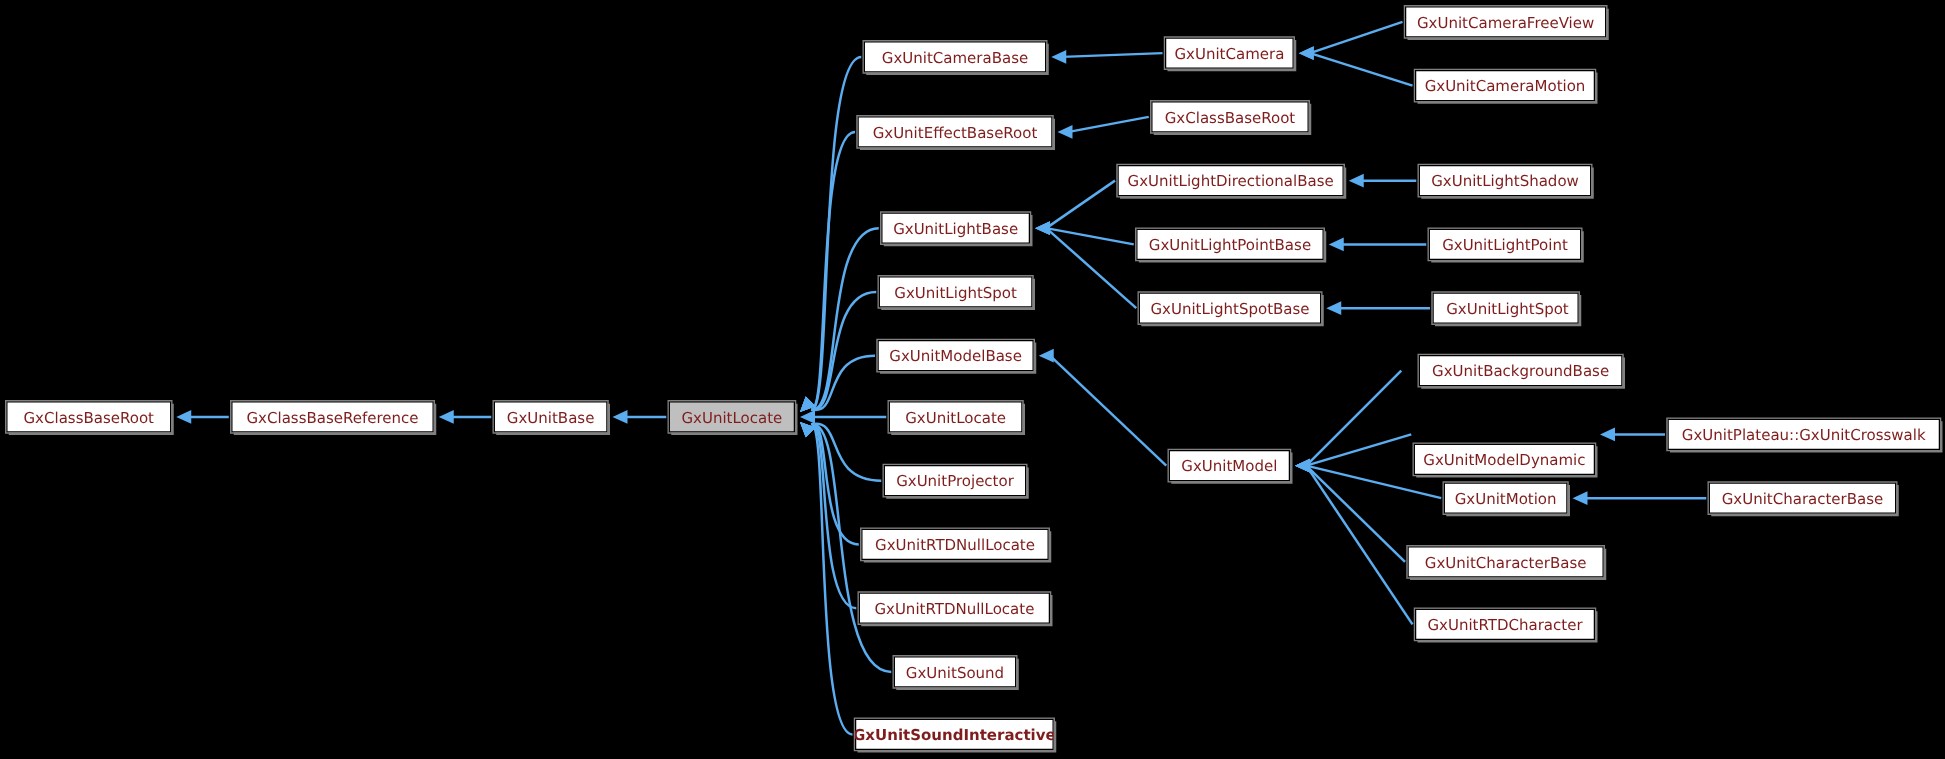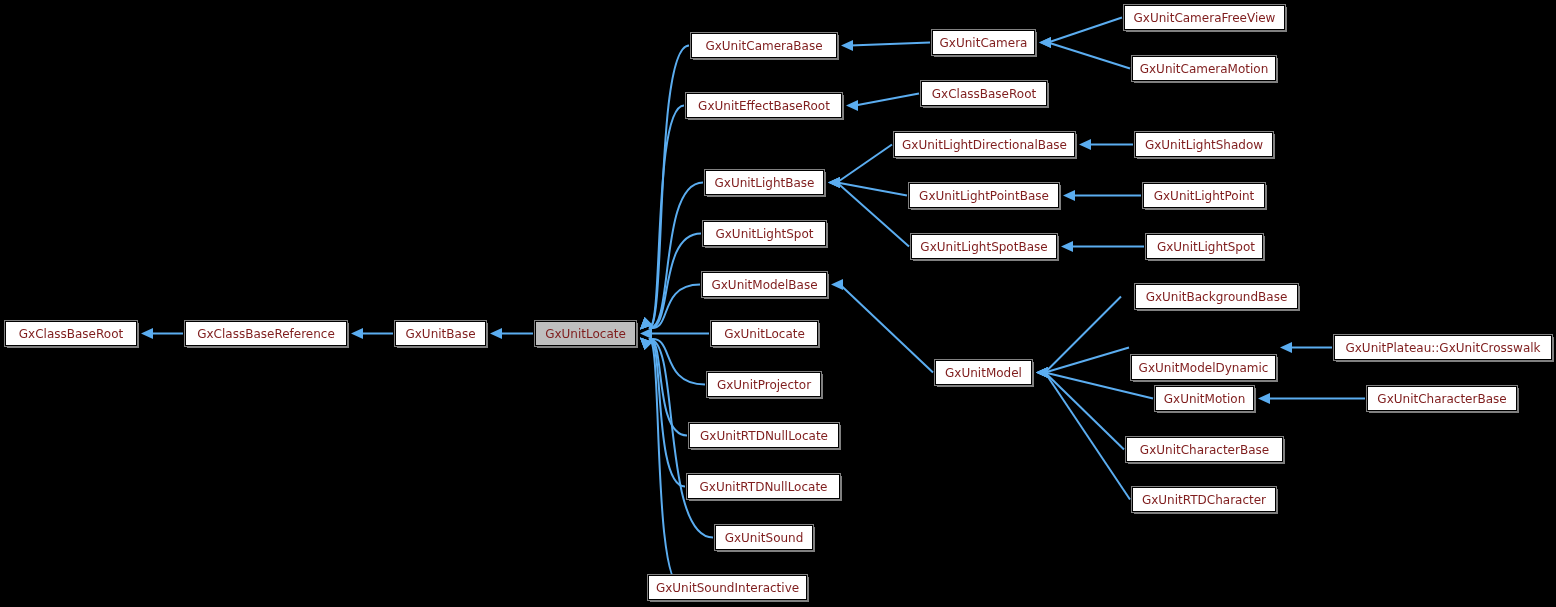--- a/index.html
+++ b/index.html
@@ -153,21 +153,21 @@
       </div>
       <div class="node" style="left: 689px; top: 423px; width: 150px;">
         <span>GxUnitRTDNullLocate</span>
       </div>
       <div class="node" style="left: 687px; top: 474px; width: 153px;">
         <span>GxUnitRTDNullLocate</span>
       </div>
       <div class="node" style="left: 715px; top: 525px; width: 98px;">
         <span>GxUnitSound</span>
       </div>
-      <div class="node" style="left: 648px; top: 575px; width: 159px;">
+      <div class="node" style="left: 684px; top: 575px; width: 159px; font-weight: bold;">
         <span>GxUnitSoundInteractive</span>
       </div>
       <div class="node" style="left: 932px; top: 30px; width: 103px;">
         <span>GxUnitCamera</span>
       </div>
       <div class="node" style="left: 921px; top: 81px; width: 126px;">
         <span>GxClassBaseRoot</span>
       </div>
       <div class="node" style="left: 894px; top: 132px; width: 181px;">
         <span>GxUnitLightDirectionalBase</span>

